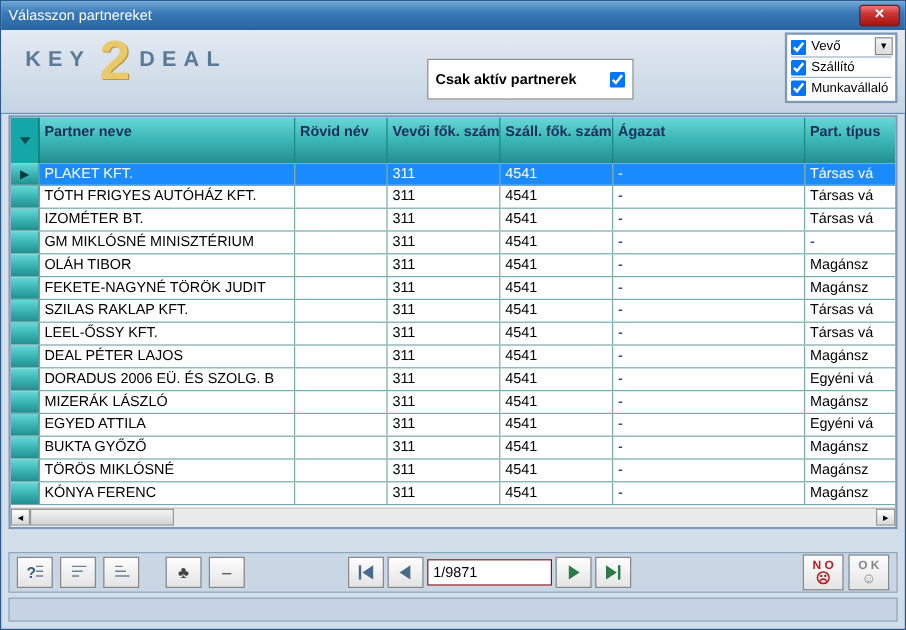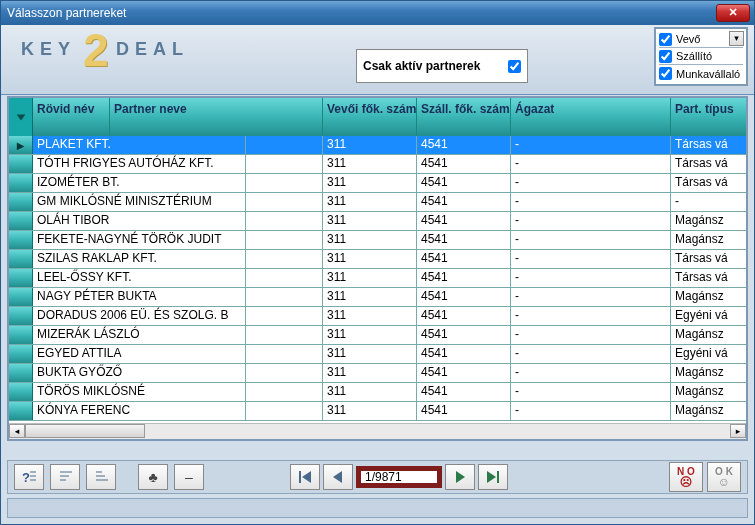--- a/index.html
+++ b/index.html
@@ -220,23 +220,23 @@
     border: 1px solid #888;
     display:flex;align-items:center;justify-content:center;
     font-size: 14px;
     color: #444;
   }
   .tb-sep { width: 10px; }
   .tb-spacer { flex: 1; }
   .nav { display:flex; align-items:center; gap:3px; margin-left: 80px;}
   .nav .tb-btn svg { width:16px; height:16px; }
   .nav .pagebox {
-    width: 86px; height: 22px;
+    width: 104px; height: 22px;
     background: #fff;
-    border: 5px solid #7f1d1d;
+    border: 1px solid #7f1d1d;
     padding: 2px 4px;
     font-size: 12px;
   }
   .okno { display:flex; gap:4px; }
   .okno .tb-btn { width: 34px; height: 30px; font-weight:bold; font-size:10px; flex-direction:column; line-height:10px;}
   .okno .no { color:#b02020; }
   .okno .ok { color:#888; }
 
   .statusbar {
     position:absolute;
@@ -285,22 +285,22 @@
     </div>
   </div>
 
   <div class="grid-wrap">
     <div class="grid-head">
       <div class="corner">
         <svg viewBox="0 0 16 16">
             <polygon points="3,5 13,5 8,12" fill="#0b4d4d"></polygon>
           </svg>
       </div>
+      <div class="col col-name">Partner neve</div>
       <div class="col col-short">Rövid név</div>
-      <div class="col col-name">Partner neve</div>
       <div class="col col-vev">Vevői fők. szám</div>
       <div class="col col-szall">Száll. fők. szám</div>
       <div class="col col-agaz">Ágazat</div>
       <div class="col col-tip">Part. típus</div>
     </div>
 
     <div class="grid-body" id="grid-body">
         <div class="row selected">
           <div class="rowhead sel"></div>
           <div class="cell col-name">PLAKET KFT.</div>
@@ -368,21 +368,21 @@
           <div class="rowhead"></div>
           <div class="cell col-name">LEEL-ŐSSY KFT.</div>
           <div class="cell col-short"></div>
           <div class="cell col-vev">311</div>
           <div class="cell col-szall">4541</div>
           <div class="cell col-agaz">-</div>
           <div class="cell col-tip">Társas vá</div>
         </div>
         <div class="row">
           <div class="rowhead"></div>
-          <div class="cell col-name">NAGY PÉTER BUKTA</div>
+          <div class="cell col-name">DEAL PÉTER LAJOS</div>
           <div class="cell col-short"></div>
           <div class="cell col-vev">311</div>
           <div class="cell col-szall">4541</div>
           <div class="cell col-agaz">-</div>
           <div class="cell col-tip">Magánsz</div>
         </div>
         <div class="row">
           <div class="rowhead"></div>
           <div class="cell col-name">DORADUS 2006 EÜ. ÉS SZOLG. B</div>
           <div class="cell col-short"></div>

